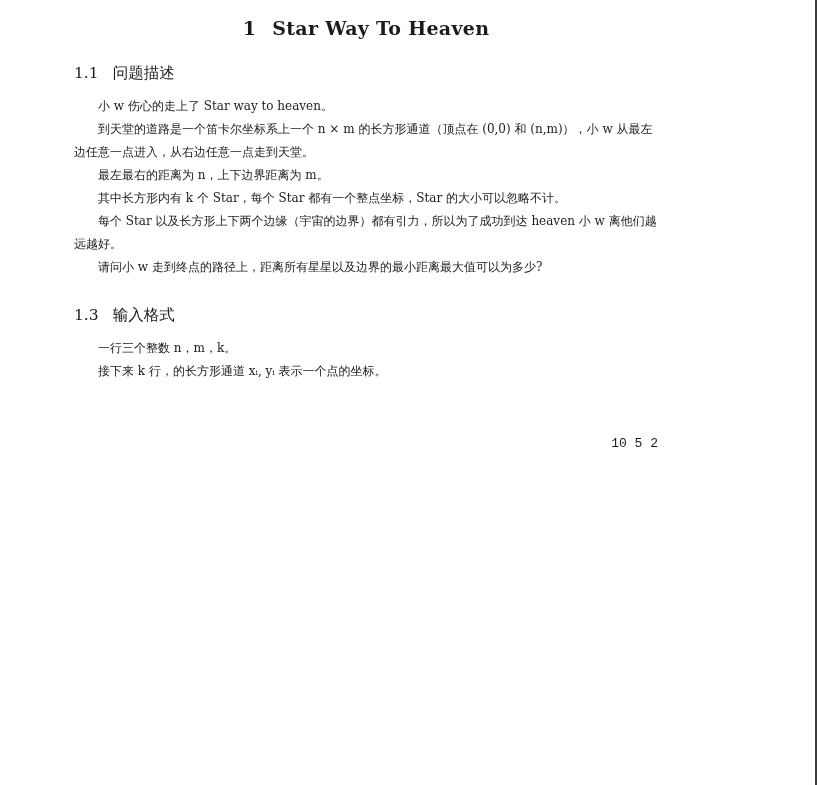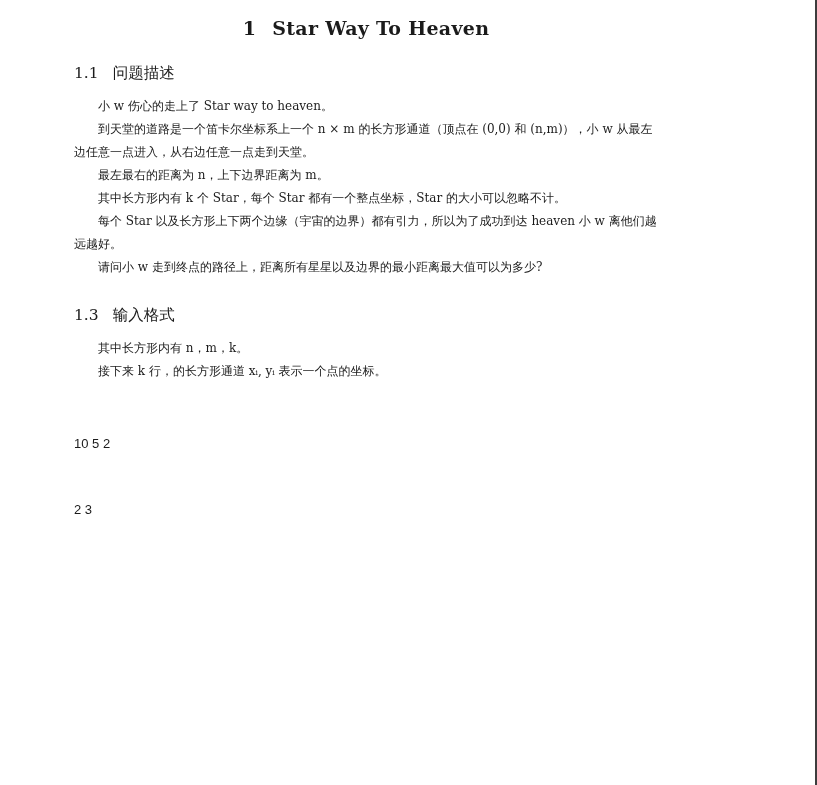--- a/index.html
+++ b/index.html
@@ -54,24 +54,25 @@
     margin-right: 14px;
   }
   .sec-body p {
     margin: 0;
     font-size: 12px;
     line-height: 23px;
     text-indent: 2em;
   }
   .code-block {
     margin: 6px 0 0 0;
-    font-family: Liberation Sans, sans-serif;
+    font-family: Liberation Mono, monospace;
     font-size: 13px;
     line-height: 22px;
     white-space: pre;
+    text-align: right;
   }
 </style>
 </head>
 <body>
 
 <div class="content">
 
   <h1 class="doc-title">
     <span class="title-num">1</span><span>Star Way To Heaven</span>
   </h1>
@@ -88,28 +89,27 @@
       <p>每个 Star 以及长方形上下两个边缘（宇宙的边界）都有引力，所以为了成功到达 heaven 小 w 离他们越远越好。</p>
       <p>请问小 w 走到终点的路径上，距离所有星星以及边界的最小距离最大值可以为多少?</p>
     </div>
   </section>
 
   <section>
     <h2 class="sec-heading">
       <span class="sec-num">1.3</span><span>输入格式</span>
     </h2>
     <div class="sec-body">
-      <p>其中长方形内有 n，m，k。</p>
+      <p>一行三个整数 n，m，k。</p>
       <p>接下来 k 行，的长方形通道 xᵢ, yᵢ 表示一个点的坐标。</p>
     </div>
   </section>
 
 
   <section>
     <div class="code-block">
       <div class="code-line">10 5 2</div>
-      <div class="code-line">2 3</div>
     </div>
   </section>
 
 </div>
 
 <div class="window-right-edge"></div>
 
 </body></html>

